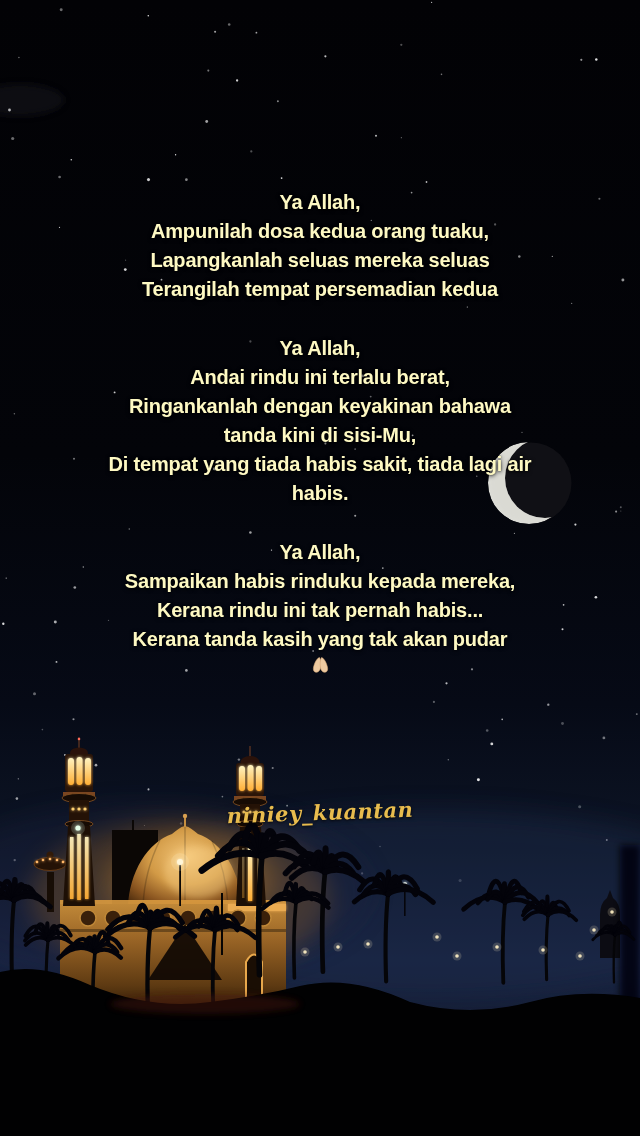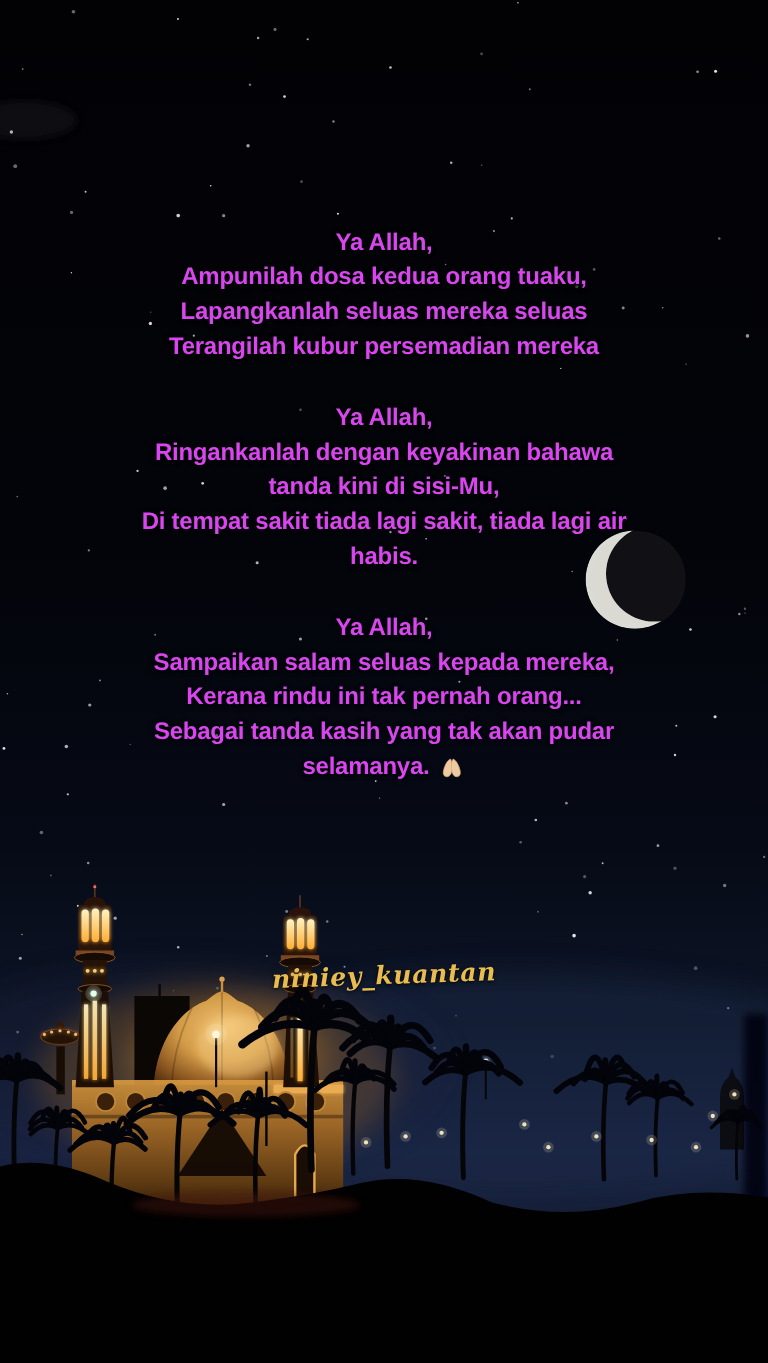--- a/index.html
+++ b/index.html
@@ -3,21 +3,21 @@
 <meta charset="utf-8">
 <style>
   html,body{margin:0;padding:0;background:#000;}
   .frame{
     position:relative;width:640px;height:1136px;overflow:hidden;background:#000;
     font-family:"Liberation Sans",sans-serif;
   }
   .scene{position:absolute;inset:0;display:block;}
   .prayer{
     position:absolute;top:188px;left:0;right:0;
-    text-align:center;color:#d946ef;
+    text-align:center;color:#fef9c3;
     font-size:20px;line-height:29px;font-weight:700;letter-spacing:-0.2px;
     text-shadow:0 1px 4px rgba(0,0,0,.85), 0 0 2px rgba(0,0,0,.6);
   }
   .stanza + .stanza{margin-top:30px;}
   .ln{white-space:nowrap;}
   .ln.with-icon{display:flex;align-items:center;justify-content:center;gap:7px;}
   .hands{display:inline-block;margin-top:2px;}
   .watermark{
     position:absolute;top:800px;left:50%;
     transform:translateX(-50%) rotate(-2deg);
@@ -481,36 +481,36 @@
 
     <path d="M0,1136 L0,972 Q40,962 90,985 Q150,1010 210,1002 Q260,996 300,986 Q350,974 410,1002 Q470,1018 530,1002 Q580,988 640,998 L640,1136 Z" fill="#010102"></path>
     <ellipse cx="205" cy="1004" rx="95" ry="10" fill="#4a1408" opacity="0.45" filter="url(#fsoft2)"></ellipse>
   </svg>
 
   <div class="prayer">
     <div class="stanza">
       <div class="ln">Ya Allah,</div>
       <div class="ln">Ampunilah dosa kedua orang tuaku,</div>
       <div class="ln">Lapangkanlah seluas mereka seluas</div>
-      <div class="ln">Terangilah kubur persemadian mereka</div>
+      <div class="ln">Terangilah tempat persemadian kedua</div>
     </div>
     <div class="stanza">
       <div class="ln">Ya Allah,</div>
+      <div class="ln">Andai rindu ini terlalu berat,</div>
       <div class="ln">Ringankanlah dengan keyakinan bahawa</div>
       <div class="ln">tanda kini di sisi-Mu,</div>
-      <div class="ln">Di tempat sakit tiada lagi sakit, tiada lagi air</div>
+      <div class="ln">Di tempat yang tiada habis sakit, tiada lagi air</div>
       <div class="ln">habis.</div>
     </div>
     <div class="stanza">
       <div class="ln">Ya Allah,</div>
-      <div class="ln">Sampaikan salam seluas kepada mereka,</div>
-      <div class="ln">Kerana rindu ini tak pernah orang...</div>
-      <div class="ln">Sebagai tanda kasih yang tak akan pudar</div>
+      <div class="ln">Sampaikan habis rinduku kepada mereka,</div>
+      <div class="ln">Kerana rindu ini tak pernah habis...</div>
+      <div class="ln">Kerana tanda kasih yang tak akan pudar</div>
       <div class="ln with-icon">
-        <span>selamanya.</span>
         <svg class="hands" width="23" height="19" viewBox="0 0 24 20" xmlns="http://www.w3.org/2000/svg">
           <path d="M10.9,1.6 C12.3,3.6 12.8,8.4 12.0,12.3 C11.5,14.9 10.1,16.8 8.2,17.1 C5.9,17.5 4.2,15.8 4.5,13.1 C4.7,11.2 5.5,8.4 6.8,5.9 C7.8,4.0 9.2,2.2 10.9,1.6 Z" fill="#eecaa0" stroke="#d7a877" stroke-width="0.6"></path>
           <path d="M13.1,1.6 C11.7,3.6 11.2,8.4 12.0,12.3 C12.5,14.9 13.9,16.8 15.8,17.1 C18.1,17.5 19.8,15.8 19.5,13.1 C19.3,11.2 18.5,8.4 17.2,5.9 C16.2,4.0 14.8,2.2 13.1,1.6 Z" fill="#eecaa0" stroke="#d7a877" stroke-width="0.6"></path>
         </svg>
       </div>
     </div>
   </div>
 
   <div class="watermark">niniey_kuantan</div>
 </div>

